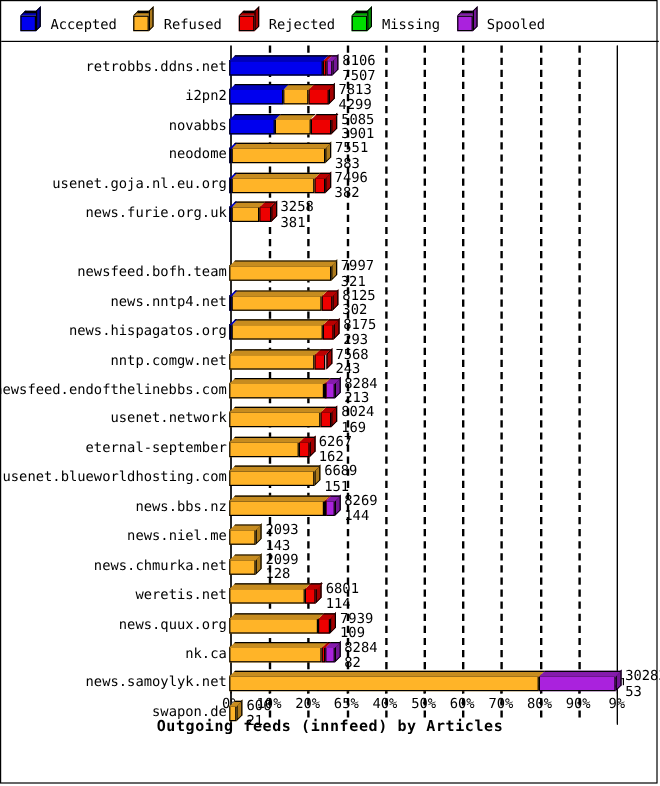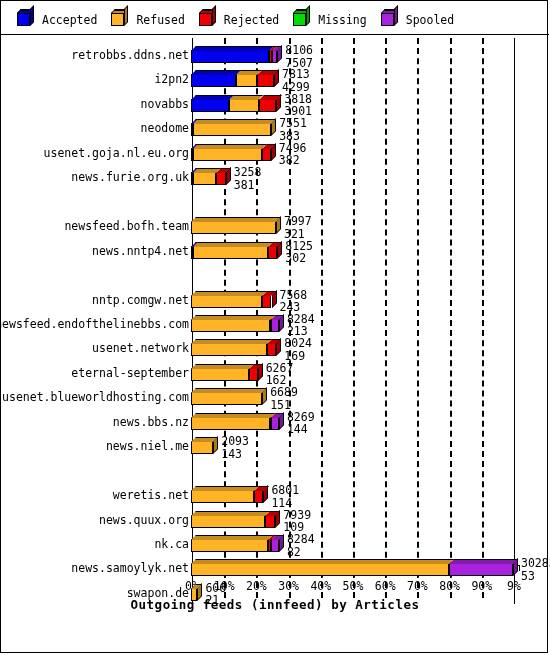--- a/index.html
+++ b/index.html
@@ -219,21 +219,21 @@
               <div class="topface" style="width: 38.318px; background: rgb(0, 0, 186); border-top: 1px solid rgb(0, 0, 0); box-sizing: border-box; transform: skewX(-45deg); transform-origin: left bottom;"></div>
             </div>
             <div class="seg" style="left: 38.318px; width: 29.302px; background: rgb(255, 180, 40); z-index: 39;">
               <div class="topface" style="width: 29.302px; background: rgb(199, 140, 31); border-top: 1px solid rgb(0, 0, 0); box-sizing: border-box; transform: skewX(-45deg); transform-origin: left bottom;"></div>
             </div>
             <div class="seg" style="left: 67.62px; width: 17.71px; background: rgb(238, 0, 0); z-index: 38;">
               <div class="topface" style="width: 17.71px; background: rgb(186, 0, 0); border-top: 1px solid rgb(0, 0, 0); box-sizing: border-box; transform: skewX(-45deg); transform-origin: left bottom;"></div>
             </div>
             <div class="cap" style="left: 85.33px; top: 4px; height: 13px; background: rgb(162, 0, 0); border: 1px solid rgb(0, 0, 0); box-sizing: border-box; transform: skewY(-45deg); transform-origin: left top; z-index: 20;"></div>
             <div class="vlabel" style="left: 93.33px;">
-              <span>3818</span>
+              <span>5085</span>
               <span>3901</span>
             </div>
           </div>
         </div>
         <div class="row" style="top: 80.35px;">
           <div class="ylabel">neodome</div>
           <div class="bar-wrap">
             <div class="seg" style="left: 0px; width: 2.254px; background: rgb(0, 0, 238); z-index: 40;">
               <div class="topface" style="width: 2.254px; background: rgb(0, 0, 186); border-top: 1px solid rgb(0, 0, 0); box-sizing: border-box; transform: skewX(-45deg); transform-origin: left bottom;"></div>
             </div>
@@ -310,20 +310,39 @@
             <div class="seg" style="left: 77.28px; width: 9.016px; background: rgb(238, 0, 0); z-index: 38;">
               <div class="topface" style="width: 9.016px; background: rgb(186, 0, 0); border-top: 1px solid rgb(0, 0, 0); box-sizing: border-box; transform: skewX(-45deg); transform-origin: left bottom;"></div>
             </div>
             <div class="cap" style="left: 86.296px; top: 4px; height: 13px; background: rgb(162, 0, 0); border: 1px solid rgb(0, 0, 0); box-sizing: border-box; transform: skewY(-45deg); transform-origin: left top; z-index: 20;"></div>
             <div class="vlabel" style="left: 94.296px;">
               <span>8125</span>
               <span>302</span>
             </div>
           </div>
         </div>
+        <div class="row" style="top: 227.05px;">
+          <div class="ylabel">news.hispagatos.org</div>
+          <div class="bar-wrap">
+            <div class="seg" style="left: 0px; width: 1.932px; background: rgb(0, 0, 238); z-index: 40;">
+              <div class="topface" style="width: 1.932px; background: rgb(0, 0, 186); border-top: 1px solid rgb(0, 0, 0); box-sizing: border-box; transform: skewX(-45deg); transform-origin: left bottom;"></div>
+            </div>
+            <div class="seg" style="left: 1.932px; width: 75.992px; background: rgb(255, 180, 40); z-index: 39;">
+              <div class="topface" style="width: 75.992px; background: rgb(199, 140, 31); border-top: 1px solid rgb(0, 0, 0); box-sizing: border-box; transform: skewX(-45deg); transform-origin: left bottom;"></div>
+            </div>
+            <div class="seg" style="left: 77.924px; width: 9.016px; background: rgb(238, 0, 0); z-index: 38;">
+              <div class="topface" style="width: 9.016px; background: rgb(186, 0, 0); border-top: 1px solid rgb(0, 0, 0); box-sizing: border-box; transform: skewX(-45deg); transform-origin: left bottom;"></div>
+            </div>
+            <div class="cap" style="left: 86.94px; top: 4px; height: 13px; background: rgb(162, 0, 0); border: 1px solid rgb(0, 0, 0); box-sizing: border-box; transform: skewY(-45deg); transform-origin: left top; z-index: 20;"></div>
+            <div class="vlabel" style="left: 94.94px;">
+              <span>8175</span>
+              <span>293</span>
+            </div>
+          </div>
+        </div>
         <div class="row" style="top: 251.5px;">
           <div class="ylabel">nntp.comgw.net</div>
           <div class="bar-wrap">
             <div class="seg" style="left: 0px; width: 71.484px; background: rgb(255, 180, 40); z-index: 40;">
               <div class="topface" style="width: 71.484px; background: rgb(199, 140, 31); border-top: 1px solid rgb(0, 0, 0); box-sizing: border-box; transform: skewX(-45deg); transform-origin: left bottom;"></div>
             </div>
             <div class="seg" style="left: 71.484px; width: 9.016px; background: rgb(238, 0, 0); z-index: 39;">
               <div class="topface" style="width: 9.016px; background: rgb(186, 0, 0); border-top: 1px solid rgb(0, 0, 0); box-sizing: border-box; transform: skewX(-45deg); transform-origin: left bottom;"></div>
             </div>
             <div class="cap" style="left: 80.5px; top: 4px; height: 13px; background: rgb(162, 0, 0); border: 1px solid rgb(0, 0, 0); box-sizing: border-box; transform: skewY(-45deg); transform-origin: left top; z-index: 20;"></div>
@@ -419,20 +438,33 @@
         <div class="row" style="top: 398.2px;">
           <div class="ylabel">news.niel.me</div>
           <div class="bar-wrap">
             <div class="seg" style="left: 0px; width: 22.218px; background: rgb(255, 180, 40); z-index: 40;">
               <div class="topface" style="width: 22.218px; background: rgb(199, 140, 31); border-top: 1px solid rgb(0, 0, 0); box-sizing: border-box; transform: skewX(-45deg); transform-origin: left bottom;"></div>
             </div>
             <div class="cap" style="left: 22.218px; top: 4px; height: 13px; background: rgb(173, 122, 27); border: 1px solid rgb(0, 0, 0); box-sizing: border-box; transform: skewY(-45deg); transform-origin: left top; z-index: 20;"></div>
             <div class="vlabel" style="left: 30.218px;">
               <span>2093</span>
               <span>143</span>
+            </div>
+          </div>
+        </div>
+        <div class="row" style="top: 422.65px;">
+          <div class="ylabel">news.chmurka.net</div>
+          <div class="bar-wrap">
+            <div class="seg" style="left: 0px; width: 22.218px; background: rgb(255, 180, 40); z-index: 40;">
+              <div class="topface" style="width: 22.218px; background: rgb(199, 140, 31); border-top: 1px solid rgb(0, 0, 0); box-sizing: border-box; transform: skewX(-45deg); transform-origin: left bottom;"></div>
+            </div>
+            <div class="cap" style="left: 22.218px; top: 4px; height: 13px; background: rgb(173, 122, 27); border: 1px solid rgb(0, 0, 0); box-sizing: border-box; transform: skewY(-45deg); transform-origin: left top; z-index: 20;"></div>
+            <div class="vlabel" style="left: 30.218px;">
+              <span>2099</span>
+              <span>128</span>
             </div>
           </div>
         </div>
         <div class="row" style="top: 447.1px;">
           <div class="ylabel">weretis.net</div>
           <div class="bar-wrap">
             <div class="seg" style="left: 0px; width: 62.79px; background: rgb(255, 180, 40); z-index: 40;">
               <div class="topface" style="width: 62.79px; background: rgb(199, 140, 31); border-top: 1px solid rgb(0, 0, 0); box-sizing: border-box; transform: skewX(-45deg); transform-origin: left bottom;"></div>
             </div>
             <div class="seg" style="left: 62.79px; width: 9.66px; background: rgb(238, 0, 0); z-index: 39;">
@@ -522,21 +554,21 @@
       <div class="tick-top" style="left: 196px;"></div>
       <div class="xlab" style="left: 191px;">0%</div>
       <div class="tick" style="left: 223.2px;"></div>
       <div class="tick-top" style="left: 228.2px;"></div>
       <div class="xlab" style="left: 223.2px;">10%</div>
       <div class="tick" style="left: 255.4px;"></div>
       <div class="tick-top" style="left: 260.4px;"></div>
       <div class="xlab" style="left: 255.4px;">20%</div>
       <div class="tick" style="left: 287.6px;"></div>
       <div class="tick-top" style="left: 292.6px;"></div>
-      <div class="xlab" style="left: 287.6px;">30%</div>
+      <div class="xlab" style="left: 287.6px;">65%</div>
       <div class="tick" style="left: 319.8px;"></div>
       <div class="tick-top" style="left: 324.8px;"></div>
       <div class="xlab" style="left: 319.8px;">40%</div>
       <div class="tick" style="left: 352px;"></div>
       <div class="tick-top" style="left: 357px;"></div>
       <div class="xlab" style="left: 352px;">50%</div>
       <div class="tick" style="left: 384.2px;"></div>
       <div class="tick-top" style="left: 389.2px;"></div>
       <div class="xlab" style="left: 384.2px;">60%</div>
       <div class="tick" style="left: 416.4px;"></div>

